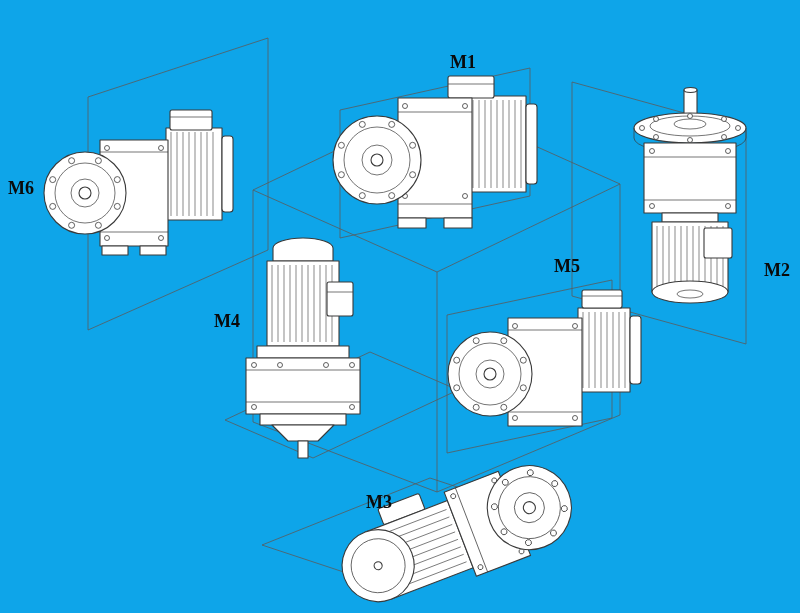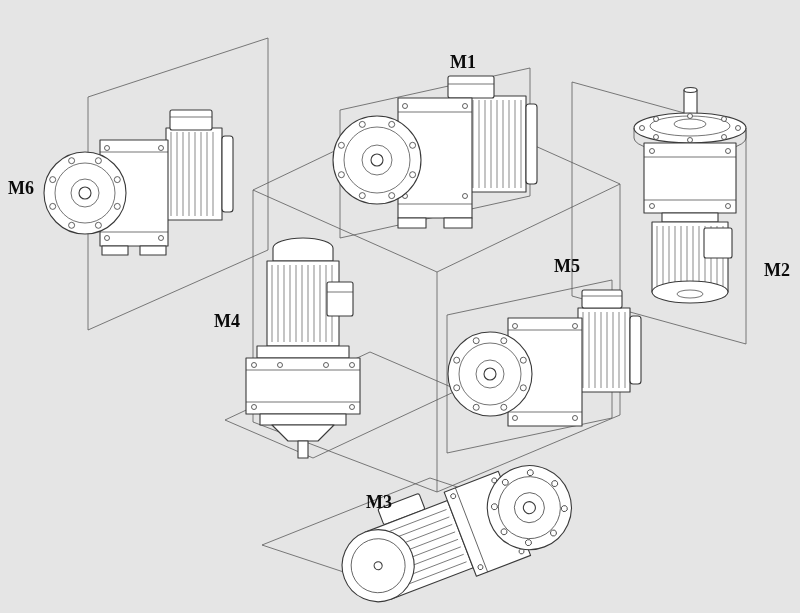--- a/index.html
+++ b/index.html
@@ -1,19 +1,19 @@
 <!DOCTYPE html>
 <html><head>
 <meta charset="utf-8">
 <style>
   html,body{margin:0;padding:0;background:#ffffff;}
   .stage{
     position:relative;
     width:800px;height:613px;
-    background:#e5e5e5;
+    background:#0ea5e9;
     overflow:hidden;
     font-family:"Liberation Serif", serif;
   }
   svg{display:block;}
   .thin{fill:none;stroke:#5a5a5a;stroke-width:0.8;}
   .part{fill:#ffffff;stroke:#3a3a3a;stroke-width:1.1;stroke-linejoin:round;}
   .det{fill:none;stroke:#3a3a3a;stroke-width:0.7;}
   .fin{fill:none;stroke:#3a3a3a;stroke-width:0.6;}
   .bolt{fill:#ffffff;stroke:#3a3a3a;stroke-width:0.8;}
   .lbl{font-family:"Liberation Serif", serif;font-weight:bold;font-size:18px;fill:#0a0a0a;}

